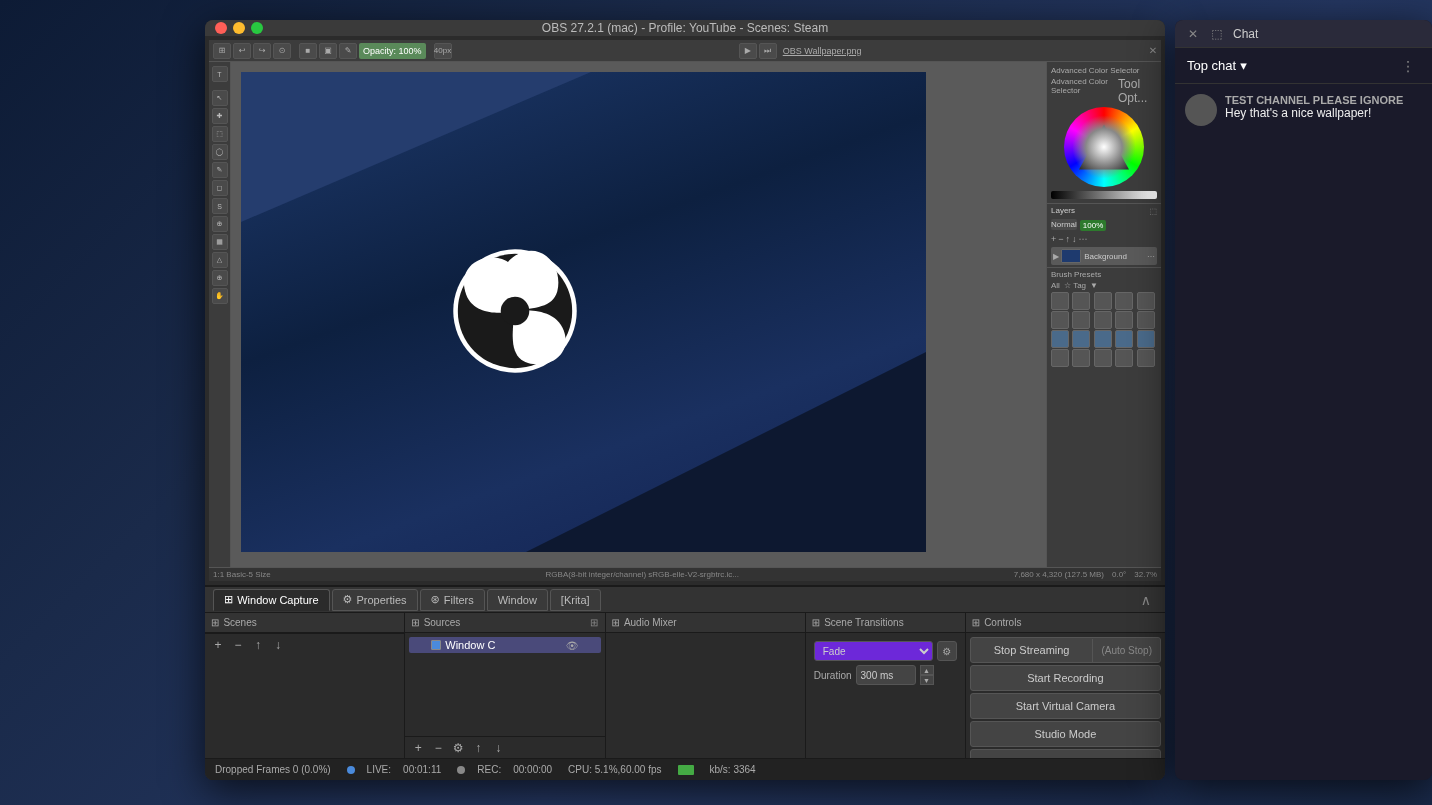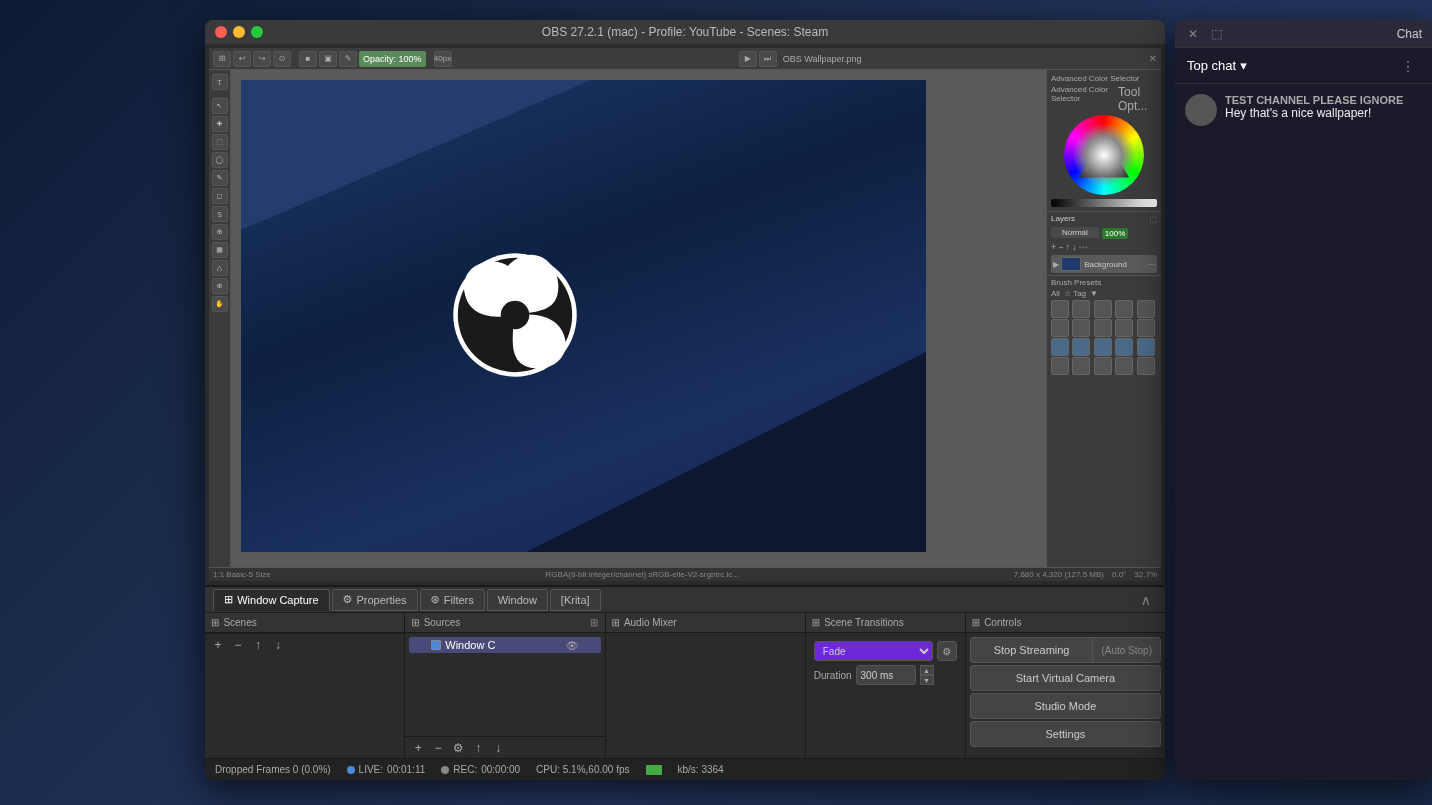--- a/index.html
+++ b/index.html
@@ -35,21 +35,21 @@
       border-radius: 8px;
       box-shadow: 0 10px 40px rgba(0,0,0,0.7);
       z-index: 10;
       overflow: hidden;
       display: flex;
       flex-direction: column;
     }
 
     
     .title-bar {
-      height: 24px;
+      height: 16px;
       background: #3a3a3a;
       display: flex;
       align-items: center;
       padding: 0 10px;
       flex-shrink: 0;
       position: relative;
     }
     .traffic-lights {
       display: flex;
       gap: 6px;
@@ -125,20 +125,21 @@
       font-size: 9px;
       color: #fff;
       border-radius: 2px;
       display: flex;
       align-items: center;
     }
     .krita-filename {
       font-size: 9px;
       color: #aaa;
       margin-left: 4px;
+      text-decoration: underline;
     }
 
     .krita-body {
       flex: 1;
       display: flex;
       overflow: hidden;
     }
     .krita-left-tools {
       width: 22px;
       background: #3c3c3c;
@@ -268,21 +269,21 @@
       padding: 2px 4px;
       border-bottom: 1px solid #555;
       font-size: 8px;
     }
     .layers-header {
       color: #ccc;
       margin-bottom: 2px;
     }
     .layer-blend {
       background: #4a4a4a;
-      padding: 1px 11px;
+      padding: 1px 0;
       border-radius: 2px;
       display: inline-block;
       margin-bottom: 2px;
       font-size: 8px;
       color: #ccc;
       text-align: center;
     }
     .layer-opacity {
       background: #2d7a2d;
       padding: 1px 3px;
@@ -606,21 +607,21 @@
       padding: 0 10px;
       gap: 16px;
       font-size: 10px;
       color: #aaa;
       border-top: 1px solid #1a1a1a;
       flex-shrink: 0;
     }
     .status-live {
       display: flex;
       align-items: center;
-      gap: 4px;
+      gap: 12px;
     }
     .live-dot {
       width: 8px;
       height: 8px;
       border-radius: 50%;
       background: #4a8adb;
     }
     .rec-dot {
       width: 8px;
       height: 8px;
@@ -674,21 +675,21 @@
       height: 16px;
       display: flex;
       align-items: center;
       justify-content: center;
       color: #888;
       font-size: 12px;
       cursor: pointer;
     }
     .chat-title {
       flex: 1;
-      text-align: right;
+      text-align: left;
       font-size: 12px;
       color: #ccc;
     }
     .chat-header {
       height: 36px;
       display: flex;
       align-items: center;
       padding: 0 12px;
       justify-content: space-between;
       border-bottom: 1px solid #333;
@@ -1020,20 +1021,21 @@
             <span>⊞</span>
             <span>Controls</span>
           </div>
           <div class="panel-content">
 
             <div class="stop-streaming-btn">
               <div class="stop-streaming-main">Stop Streaming</div>
               <div class="auto-stop">(Auto Stop)</div>
             </div>
 
+            <div class="control-btn">Start Recording</div>
 
             <div class="control-btn">Start Virtual Camera</div>
 
             <div class="control-btn">Studio Mode</div>
 
             <div class="control-btn">Settings</div>
 
           </div>
         </div>
 

